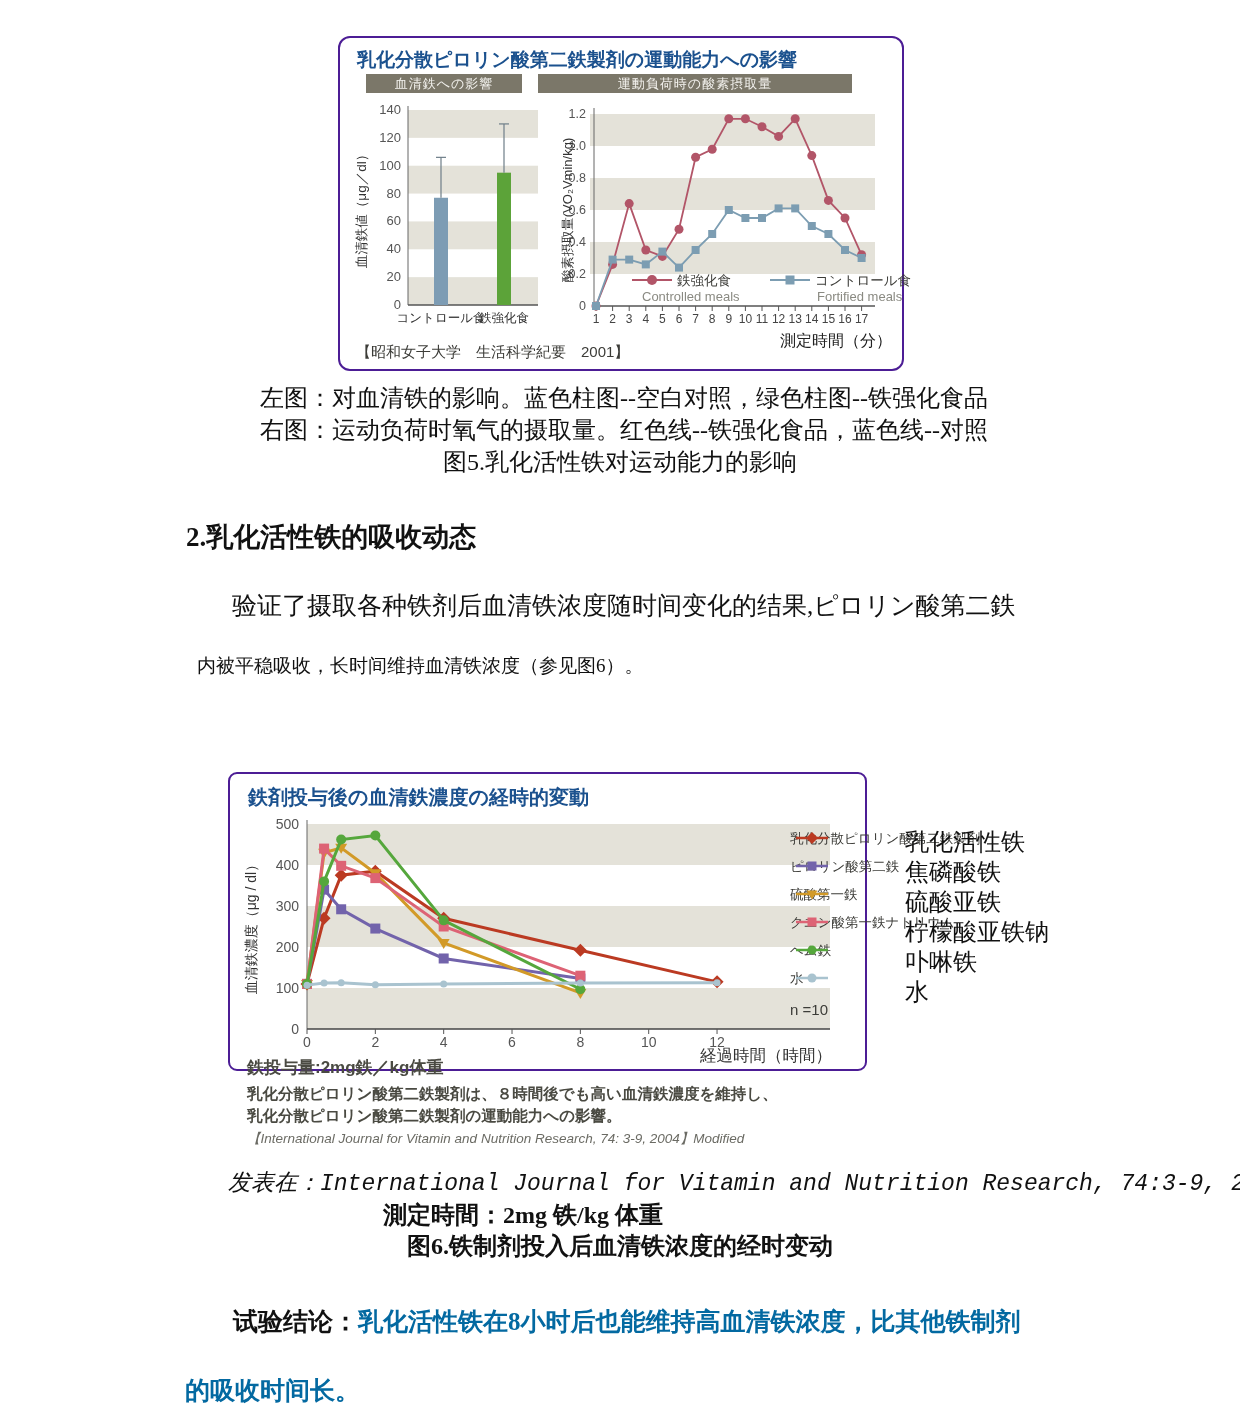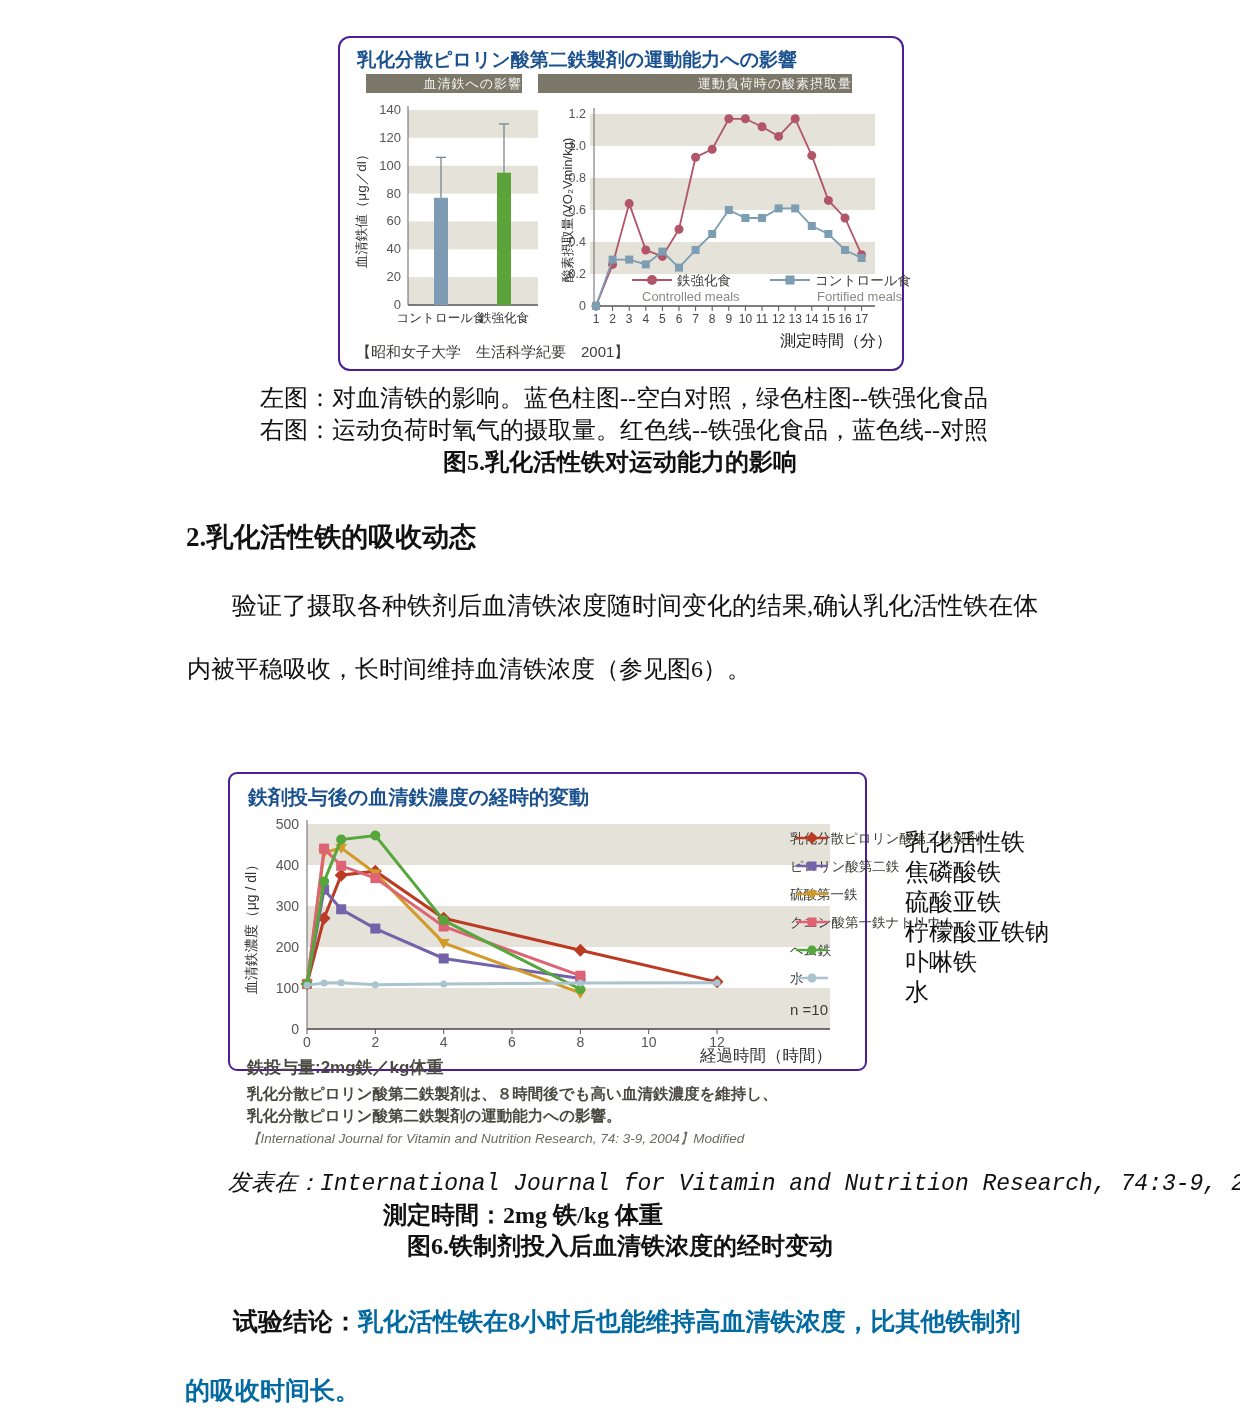--- a/index.html
+++ b/index.html
@@ -1,21 +1,21 @@
 <!DOCTYPE html>
 <html><head>
 <meta charset="utf-8">
 <style>
   html,body{margin:0;padding:0;background:#ffffff;}
   .page{position:relative;width:1240px;height:1414px;background:#ffffff;overflow:hidden;
         font-family:"Liberation Serif", serif;color:#111;}
   .figbox{position:absolute;background:#fff;border:2px solid #4c1d95;border-radius:12px;box-sizing:border-box;}
   .figtitle{position:absolute;font-family:"Liberation Sans",sans-serif;font-weight:bold;color:#1b518e;}
   .hdrbar{position:absolute;background:#7b7769;color:#f4f3ef;font-family:"Liberation Sans",sans-serif;
-          font-size:13px;line-height:19px;text-align:right;letter-spacing:1px;}
+          font-size:13px;line-height:19px;text-align:center;letter-spacing:1px;}
   .cn{position:absolute;font-family:"Liberation Serif",serif;color:#111;white-space:nowrap;}
   .citation{position:absolute;font-family:"Liberation Sans",sans-serif;color:#444;white-space:nowrap;}
   .note{position:absolute;font-family:"Liberation Sans",sans-serif;font-weight:bold;color:#4a4a42;white-space:nowrap;}
   .center{left:0;width:1240px;text-align:center;}
   svg{position:absolute;overflow:visible;}
   .red{color:#0369a1;}
 </style>
 </head>
 <body>
 
@@ -142,25 +142,25 @@
         <text x="251" y="193" font-size="13.5" font-family="'Liberation Sans',sans-serif" fill="#3c3c38">コントロール食</text>
         <text x="253" y="209" font-size="13" font-family="'Liberation Sans',sans-serif" fill="#8a8a82">Fortified meals</text>
         <text x="328" y="254" font-size="16" font-family="'Liberation Sans',sans-serif" fill="#222" text-anchor="end">測定時間（分）</text>
         <text x="8" y="118" font-size="13" font-family="'Liberation Sans',sans-serif" fill="#333" text-anchor="middle" transform="rotate(-90 8 118)">酸素摂取量(VO₂Vmin/kg)</text>
       </svg>
     <div class="citation" style="left:16px;top:305px;font-size:15px;color:#3c3c38;">【昭和女子大学　生活科学紀要　2001】</div>
   </div>
 
   <div class="cn" style="left:260px;top:414px;font-size:24px;">右图：运动负荷时氧气的摄取量。红色线--铁强化食品，蓝色线--对照</div>
   <div class="cn" style="left:260px;top:382px;font-size:24px;">左图：对血清铁的影响。蓝色柱图--空白对照，绿色柱图--铁强化食品</div>
-  <div class="cn center" style="top:446px;font-size:24px;font-weight:bold;">图5.乳化活性铁对运动能力的影响</div>
+  <div class="cn center" style="top:446px;font-size:24px;font-weight:normal;">图5.乳化活性铁对运动能力的影响</div>
 
   <div class="cn" style="left:186px;top:519px;font-size:27px;font-weight:bold;">2.乳化活性铁的吸收动态</div>
-  <div class="cn" style="left:232px;top:589px;font-size:25px;">验证了摄取各种铁剂后血清铁浓度随时间变化的结果,确认乳化活性铁在体</div>
-  <div class="cn" style="left:187px;top:653px;font-size:24px;">内被平稳吸收，长时间维持血清铁浓度（参见图6）。</div>
+  <div class="cn" style="left:232px;top:589px;font-size:25px;">验证了摄取各种铁剂后血清铁浓度随时间变化的结果,ピロリン酸第二鉄</div>
+  <div class="cn" style="left:197px;top:653px;font-size:19px;">内被平稳吸收，长时间维持血清铁浓度（参见图6）。</div>
 
   <div class="figbox" style="left:228px;top:772px;width:639px;height:299px;border-radius:9px;">
     <div class="figtitle" style="left:18px;top:10px;font-size:20px;">鉄剤投与後の血清鉄濃度の経時的変動</div>
     <svg id="svg6" width="612" height="256" style="left:12px;top:34px;">
         <rect x="65" y="180" width="523" height="41" fill="#e4e2d9"></rect>
         <rect x="65" y="98.00000000000001" width="523" height="40.999999999999986" fill="#e4e2d9"></rect>
         <rect x="65" y="16" width="523" height="41" fill="#e4e2d9"></rect>
         <text x="57" y="226" font-size="14" font-family="'Liberation Sans',sans-serif" fill="#555" text-anchor="end">0</text>
         <text x="57" y="185" font-size="14" font-family="'Liberation Sans',sans-serif" fill="#555" text-anchor="end">100</text>
         <text x="57" y="144" font-size="14" font-family="'Liberation Sans',sans-serif" fill="#555" text-anchor="end">200</text>

